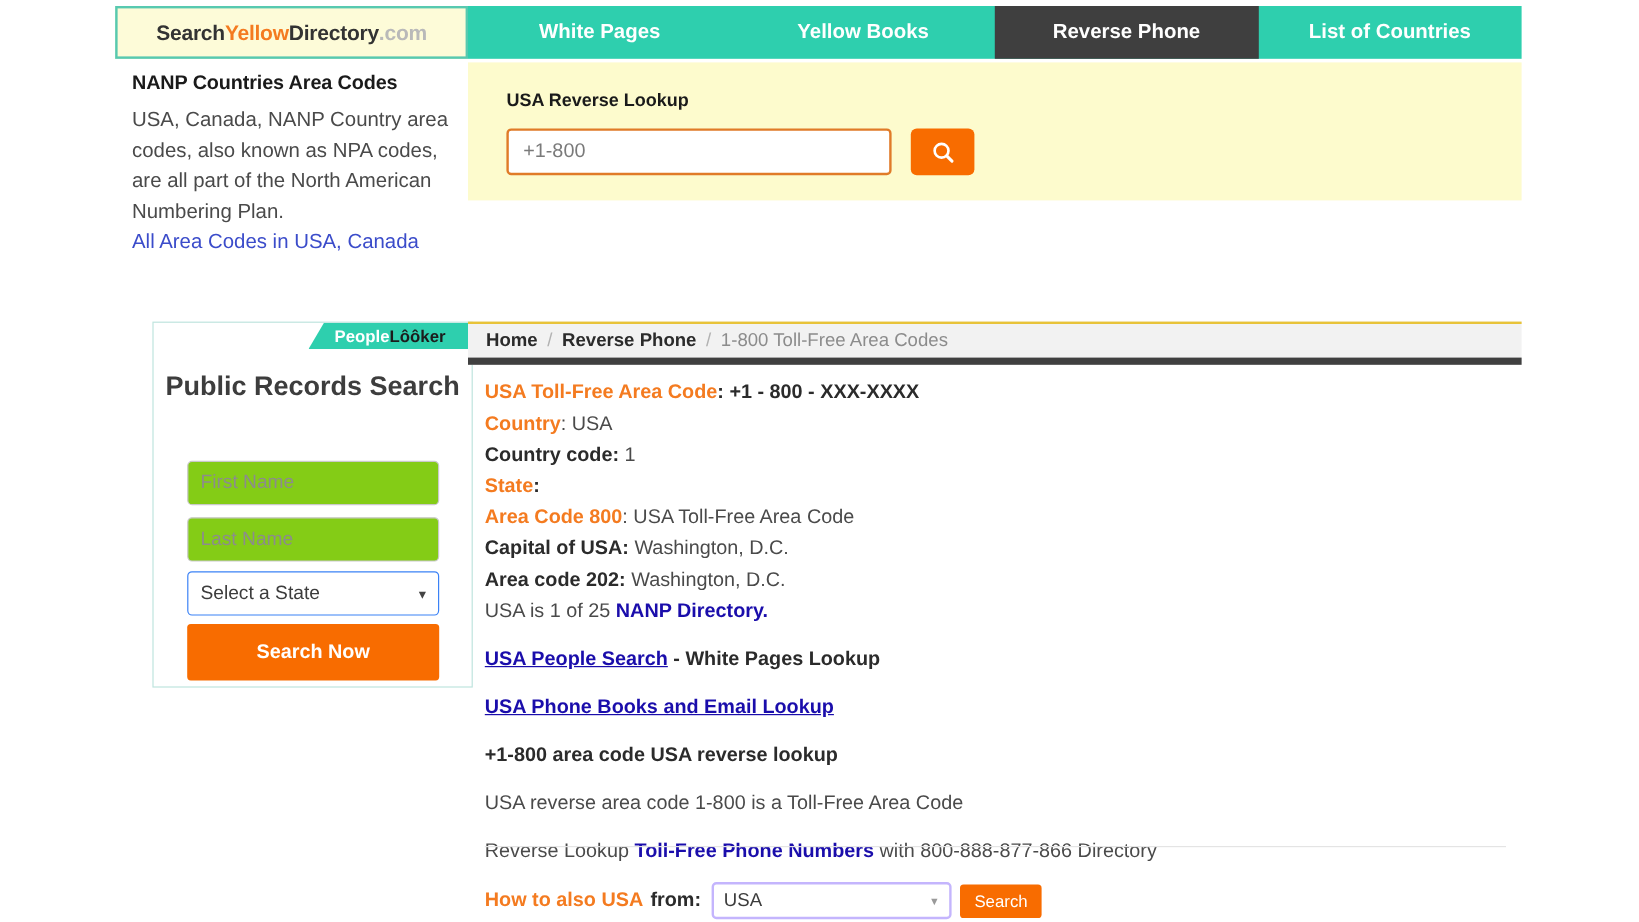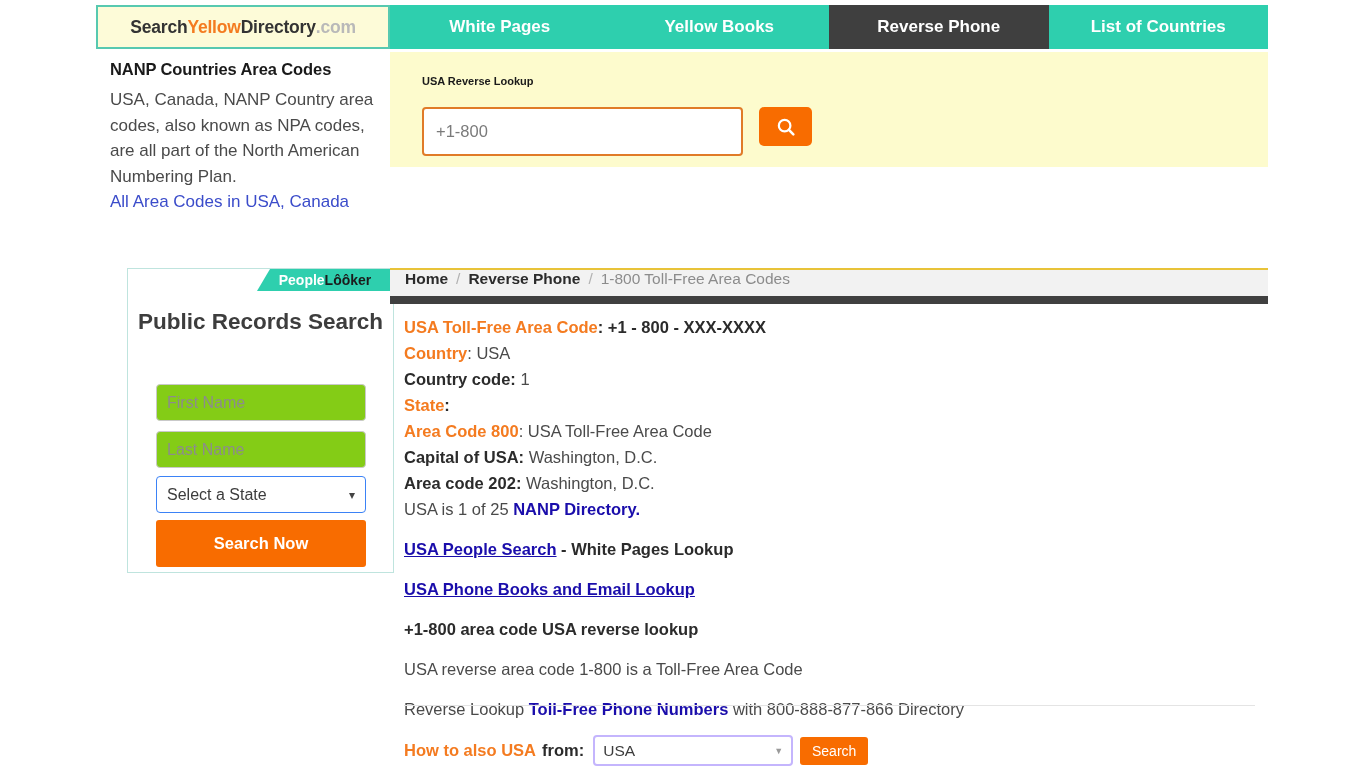--- a/index.html
+++ b/index.html
@@ -54,25 +54,25 @@
   }
 
   
   .search-panel {
     position: absolute; left: 390px; top: 52px;
     width: 878px; height: 115px;
     background: #fdfbcd;
   }
   .search-panel-title {
     position: absolute; left: 32px; top: 23px;
-    font-size: 11px; font-weight: bold; color: #1a1a1a;
+    font-size: 15px; font-weight: bold; color: #1a1a1a;
   }
   .search-input {
     position: absolute; left: 32px; top: 55px;
-    width: 321px; height: 49px;
+    width: 321px; height: 39px;
     border: 2px solid #e07b28; border-radius: 4px;
     background: #ffffff; outline: none;
     font-family: "Liberation Sans", sans-serif;
     font-size: 16.5px; color: #666666;
     padding: 0 12px;
   }
   .search-input::placeholder { color: #7a7a7a; opacity: 1; }
   .search-btn {
     position: absolute; left: 369px; top: 55px;
     width: 53px; height: 39px;
@@ -137,22 +137,22 @@
     font-family: "Liberation Sans", sans-serif;
     cursor: pointer;
   }
 
   
   .crumb-bar {
     position: absolute; left: 390px; top: 268px;
     width: 878px; height: 36px;
     background: #f2f2f2;
     border-top: 2px solid #e8c339;
-    border-bottom: 8px solid #404040;
-    display: flex; 
+    border-bottom: 6px solid #404040;
+    display: flex; align-items: center;
     padding-left: 15px;
     font-size: 15.5px;
   }
   .crumb-link { color: #2b2b2b; font-weight: bold; cursor: pointer; text-decoration:none; }
   .crumb-sep { color: #b2b2b2; margin: 0 8px; }
   .crumb-cur { color: #8c8c8c; }
 
   
   .content {
     position: absolute; left: 404px; top: 314px;

